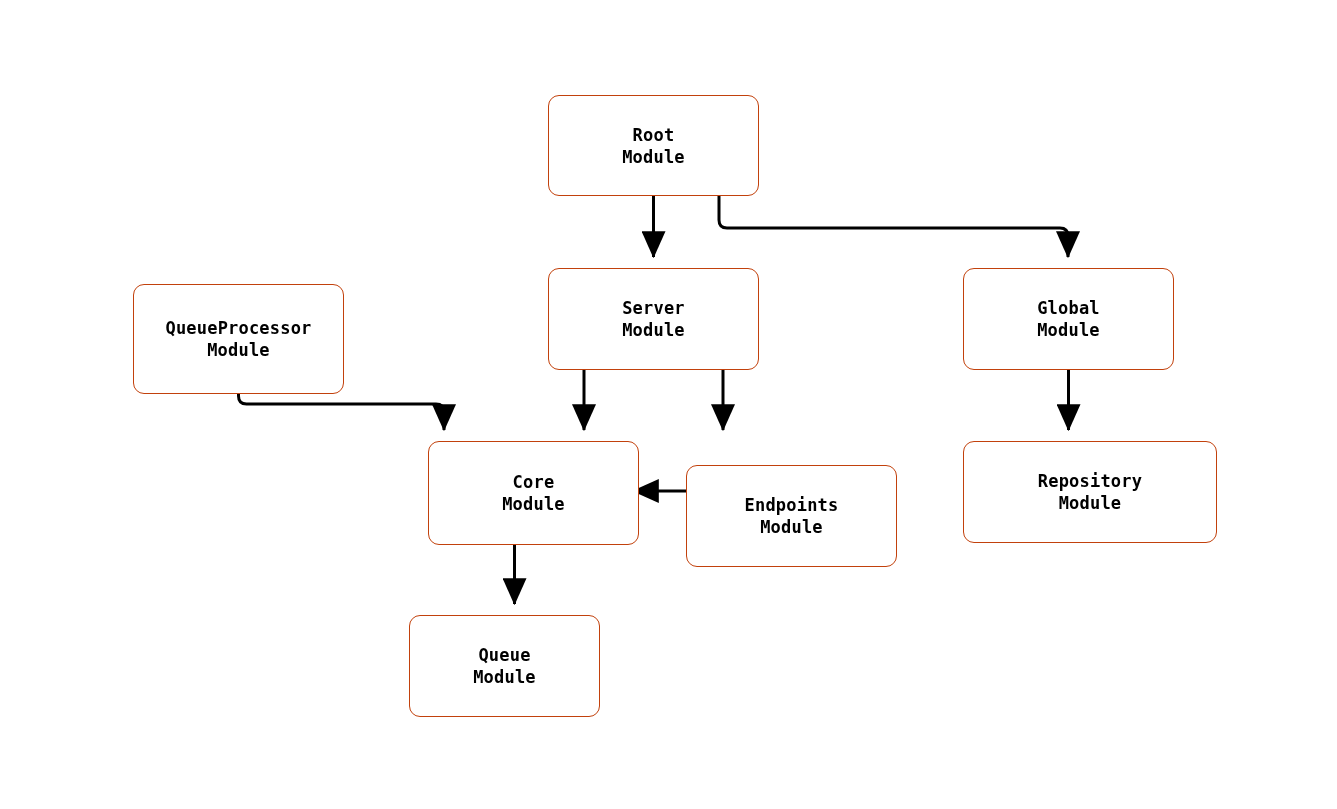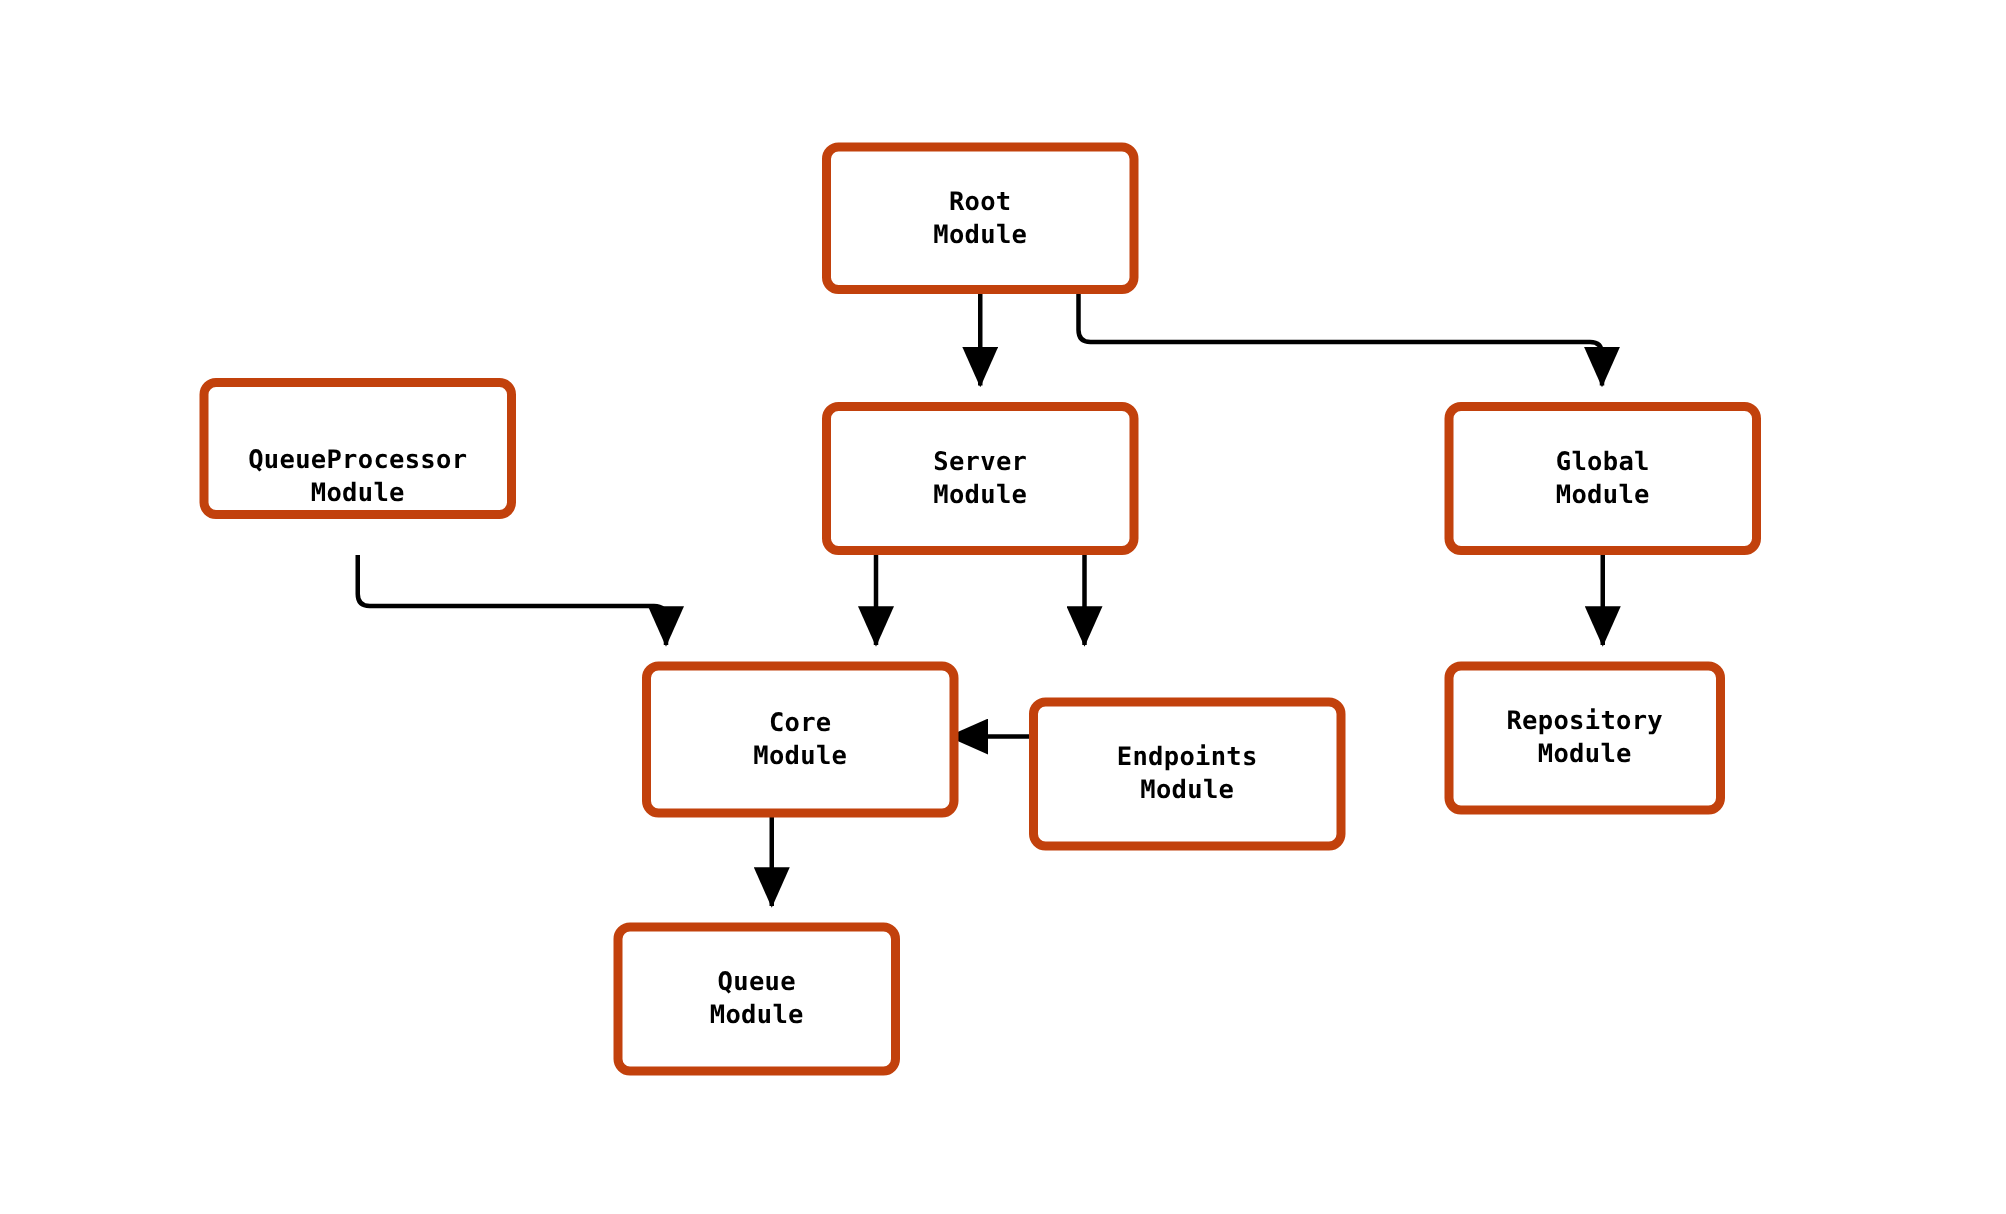--- a/index.html
+++ b/index.html
@@ -23,21 +23,21 @@
     top: 0;
     left: 0;
     width: 1337px;
     height: 809px;
     pointer-events: none;
   }
   .node {
     position: absolute;
     box-sizing: border-box;
     background: #ffffff;
-    border: 6px solid #c2410c;
+    border: 1px solid #c2410c;
     border-radius: 11px;
     display: flex;
     align-items: center;
     justify-content: center;
     z-index: 2;
   }
   .node-label {
     font-family: "DejaVu Sans Mono", "Liberation Mono", monospace;
     font-size: 17px;
     font-weight: bold;
@@ -75,21 +75,21 @@
     <path d="M 514.5,543 L 514.5,604" fill="none" stroke="#000000" stroke-width="3" marker-end="url(#arrowhead)"></path>
 
     <path d="M 1068.5,370 L 1068.5,430" fill="none" stroke="#000000" stroke-width="3" marker-end="url(#arrowhead)"></path>
   </svg>
 
   <div class="node" style="left:548px; top:95px; width:211px; height:101px;">
     <span class="node-label">Root
 Module</span>
   </div>
 
-  <div class="node" style="left:133px; top:252px; width:211px; height:94px;align-items:flex-end;">
+  <div class="node" style="left:133px; top:284px; width:211px; height:110px;">
     <span class="node-label">QueueProcessor
 Module</span>
   </div>
 
   <div class="node" style="left:548px; top:268px; width:211px; height:102px;">
     <span class="node-label">Server
 Module</span>
   </div>
 
   <div class="node" style="left:963px; top:268px; width:211px; height:102px;">
@@ -100,21 +100,21 @@
   <div class="node" style="left:428px; top:441px; width:211px; height:104px;">
     <span class="node-label">Core
 Module</span>
   </div>
 
   <div class="node" style="left:686px; top:465px; width:211px; height:102px;">
     <span class="node-label">Endpoints
 Module</span>
   </div>
 
-  <div class="node" style="left:963px; top:441px; width:187px; height:102px;">
+  <div class="node" style="left:963px; top:441px; width:254px; height:102px;">
     <span class="node-label">Repository
 Module</span>
   </div>
 
   <div class="node" style="left:409px; top:615px; width:191px; height:102px;">
     <span class="node-label">Queue
 Module</span>
   </div>
 
 </div>

